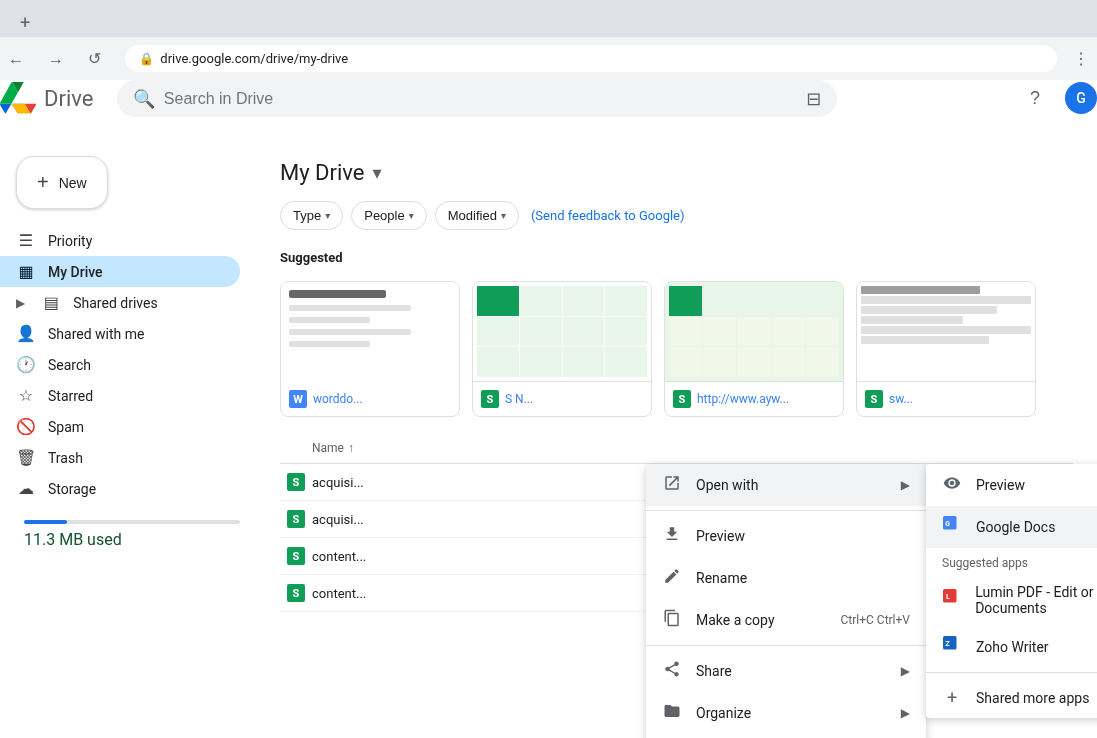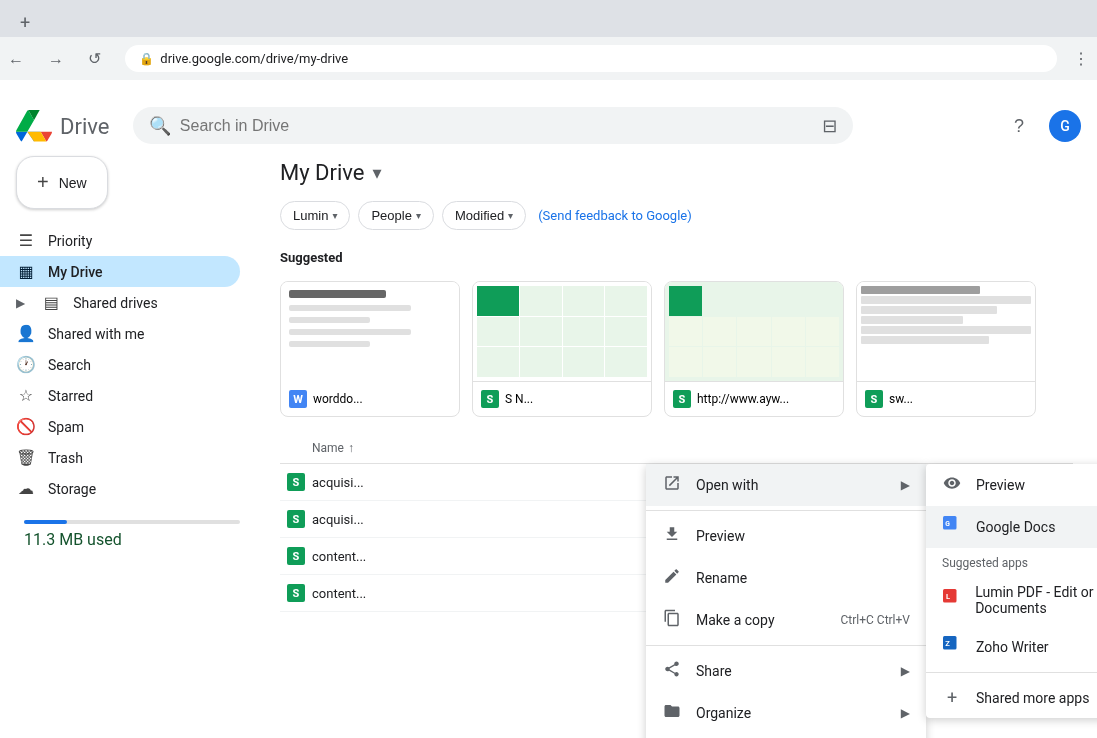--- a/index.html
+++ b/index.html
@@ -31,21 +31,21 @@
     .sidebar-item { display: flex; align-items: center; gap: 12px; padding: 6px 16px 6px 16px; cursor: pointer; border-radius: 0 24px 24px 0; margin-right: 16px; font-size: 14px; color: #202124; }
     .sidebar-item.active { background: #c2e7ff; font-weight: 500; }
     .sidebar-item .icon { font-size: 16px; color: #444; width: 20px; text-align: center; }
     .sidebar-item.active .icon { color: #001d35; }
 
     .storage-info { padding: 12px 16px; font-size: 16px; color: #14532d; margin-left: 8px; }
     .storage-bar { height: 4px; background: #e0e0e0; border-radius: 2px; margin-top: 4px; }
     .storage-used { height: 4px; background: #1a73e8; border-radius: 2px; width: 20%; }
 
     
-    .app-header { display: flex; align-items: flex-end; padding: 0 16px; height: 64px; background: white; border-bottom: none; position: sticky; top: 0; z-index: 10; }
+    .app-header { display: flex; align-items: flex-start; padding: 0 0; height: 64px; background: white; border-bottom: none; position: sticky; top: 0; z-index: 10; }
     .header-logo { display: flex; align-items: center; gap: 8px; margin-right: 24px; }
     .logo-text { font-size: 22px; color: #5f6368; font-weight: 400; }
     .search-bar { flex: 1; max-width: 720px; }
     .search-inner { display: flex; align-items: center; background: #f1f3f4; border-radius: 24px; padding: 8px 16px; gap: 8px; }
     .search-icon-el { color: #5f6368; font-size: 18px; }
     .search-input { border: none; background: transparent; font-size: 16px; color: #202124; flex: 1; outline: none; }
     .search-tune { margin-left: auto; color: #5f6368; font-size: 18px; cursor: pointer; }
     .header-actions { margin-left: auto; display: flex; align-items: center; gap: 12px; }
     .help-btn { width: 36px; height: 36px; border-radius: 50%; border: none; background: none; cursor: pointer; display: flex; align-items: center; justify-content: center; color: #5f6368; font-size: 18px; }
     .avatar { width: 32px; height: 32px; border-radius: 50%; background: #1a73e8; color: white; display: flex; align-items: center; justify-content: center; font-size: 14px; font-weight: 500; cursor: pointer; }
@@ -63,21 +63,21 @@
 
     .section-title { padding: 8px 24px; font-size: 13px; font-weight: 700; color: #202124; }
 
     
     .cards-row { display: flex; gap: 12px; padding: 8px 24px 16px 24px; overflow: hidden; }
     .file-card { width: 180px; flex-shrink: 0; border: 1px solid #e0e0e0; border-radius: 8px; overflow: hidden; cursor: pointer; background: white; }
     .card-preview { height: 100px; display: flex; align-items: center; justify-content: center; position: relative; }
     .card-preview.blue-bg { background: #4285f4; }
     .card-preview.light { background: #f8f9fa; border-bottom: 1px solid #e0e0e0; }
     .card-footer { padding: 8px; display: flex; align-items: center; gap: 6px; }
-    .card-name { font-size: 12px; color: #000000; white-space: nowrap; overflow: hidden; text-overflow: ellipsis; flex: 1; }
+    .card-name { font-size: 12px; color: #3b82f6; white-space: nowrap; overflow: hidden; text-overflow: ellipsis; flex: 1; }
 
     
     .file-list { padding: 0 24px; }
     .list-header { display: flex; align-items: center; padding: 8px 0; border-bottom: 1px solid #e0e0e0; }
     .col-name { flex: 1; display: flex; align-items: center; gap: 4px; font-size: 12px; color: #5f6368; cursor: pointer; }
     .col-owner { width: 100px; font-size: 12px; color: #5f6368; }
     .col-modified { width: 120px; font-size: 12px; color: #5f6368; }
     .list-row { display: flex; align-items: center; padding: 8px 0; border-bottom: 1px solid #f1f3f4; cursor: pointer; }
     .file-icon-cell { width: 32px; display: flex; align-items: center; justify-content: center; }
     .file-name-cell { flex: 1; font-size: 13px; color: #202124; white-space: nowrap; overflow: hidden; text-overflow: ellipsis; padding-right: 16px; }
@@ -216,21 +216,21 @@
   </div>
 
   <div class="main">
     <div class="main-header">
       <span class="page-title">My Drive</span>
       <span class="page-title-arrow">▾</span>
     </div>
 
     <div class="filter-bar">
       <button class="filter-btn">
-        <span>Lumin</span>
+        <span>Type</span>
         <span class="filter-arrow">▾</span>
       </button>
       <button class="filter-btn">
         <span>People</span>
         <span class="filter-arrow">▾</span>
       </button>
       <button class="filter-btn">
         <span>Modified</span>
         <span class="filter-arrow">▾</span>
       </button>

